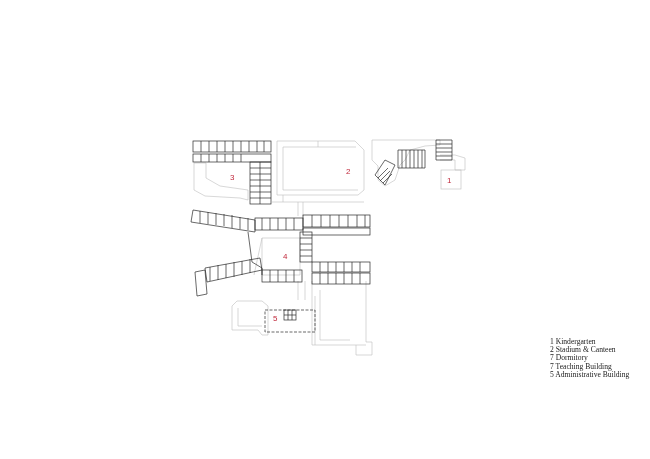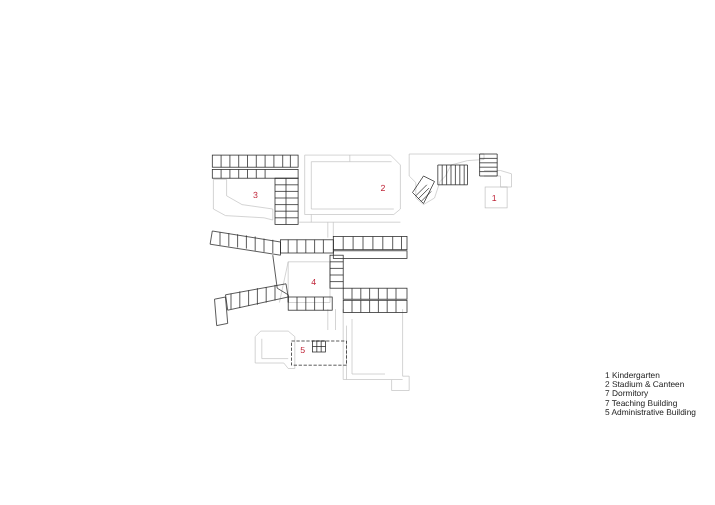--- a/index.html
+++ b/index.html
@@ -1,19 +1,19 @@
 <!DOCTYPE html>
 <html><head>
   <meta charset="utf-8">
   <style>
     html, body { margin: 0; padding: 0; background: #ffffff; }
     body { width: 650px; height: 459px; position: relative; overflow: hidden; font-family: "Liberation Sans", sans-serif; }
     #plan { position: absolute; left: 0; top: 0; width: 650px; height: 459px; }
     .bld-label { position: absolute; font-size: 8px; line-height: 8px; font-family: "Liberation Sans", sans-serif; }
-    #legend { position: absolute; left: 550px; top: 338px; font-size: 7.6px; line-height: 8.2px; color: #222222; font-family: Liberation Sans, sans-serif; }
+    #legend { position: absolute; left: 550px; top: 338px; font-size: 7.6px; line-height: 8.2px; color: #222222; font-family: Liberation Serif, serif; }
     #legend div { white-space: nowrap; }
   </style>
 </head>
 <body>
 
 <svg id="plan" viewBox="0 0 650 459" xmlns="http://www.w3.org/2000/svg">
 
   <g fill="none" stroke="#bdbdbd" stroke-width="0.6">
 
     <path d="M194 163 L194 190 L205 196 L240 198 L248 200 L248 190 L220 186 L206 178 L206 163 Z"></path>

